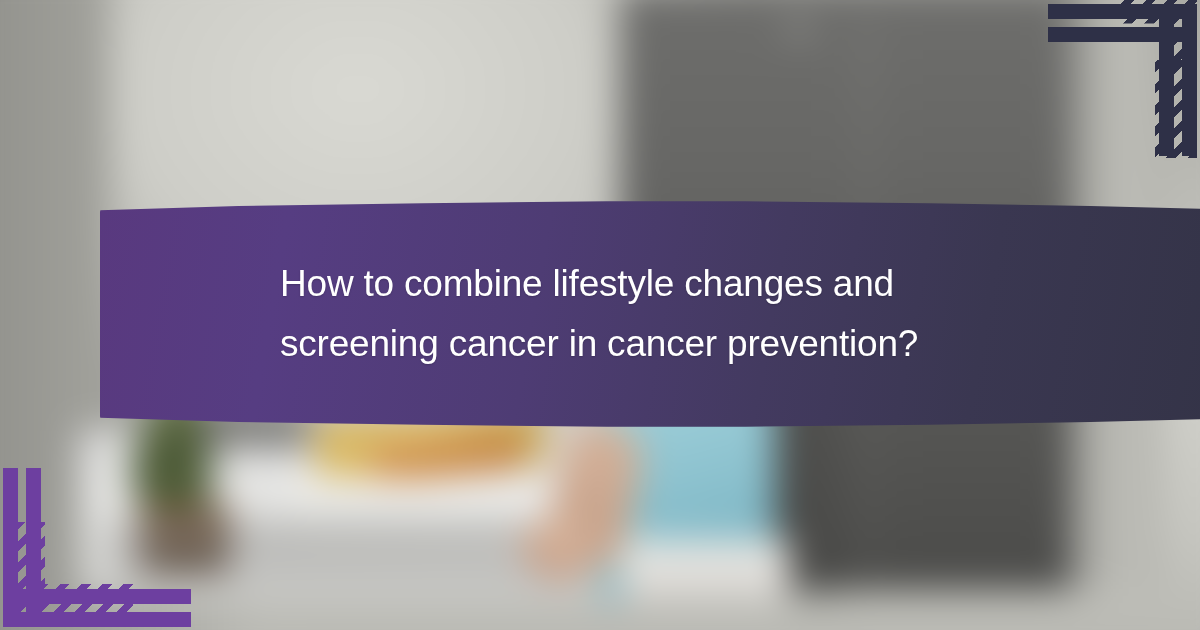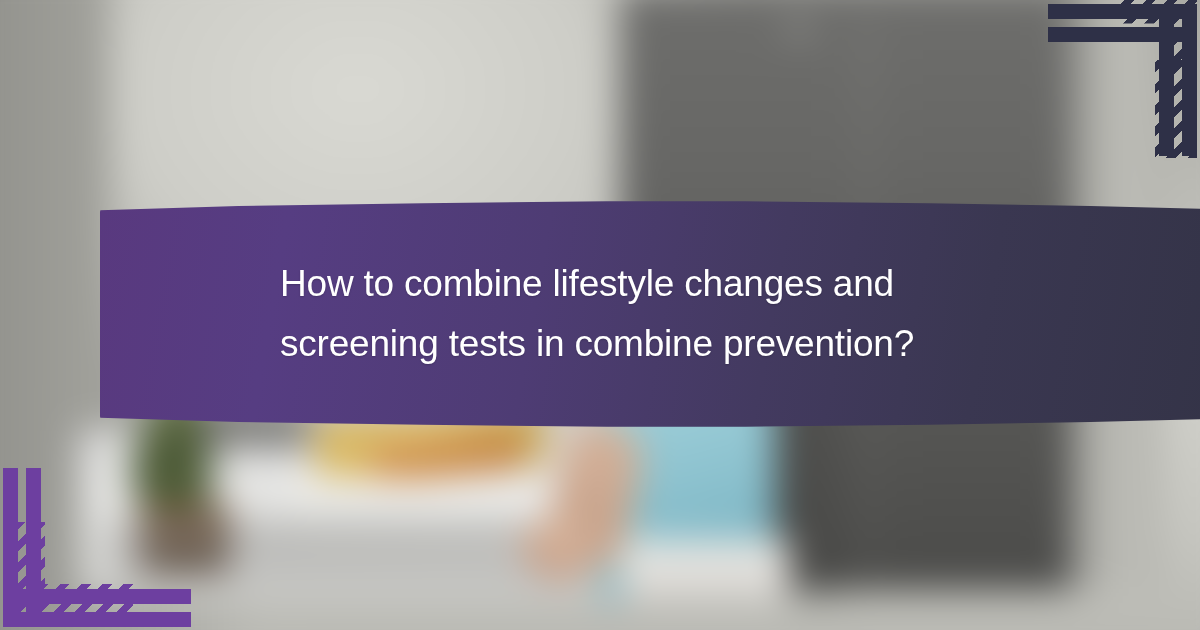--- a/index.html
+++ b/index.html
@@ -253,15 +253,15 @@
   <div class="bar v1"></div>
   <div class="bar v2"></div>
   <div class="bar h1"></div>
   <div class="bar h2"></div>
 </div>
 
 <div id="title-card">
   <div class="card-shape"></div>
   <div id="card-text">
     <div class="title-line">How to combine lifestyle changes and</div>
-    <div class="title-line">screening tests in combine prevention?</div>
+    <div class="title-line">screening cancer in cancer prevention?</div>
   </div>
 </div>
 
 </body></html>

